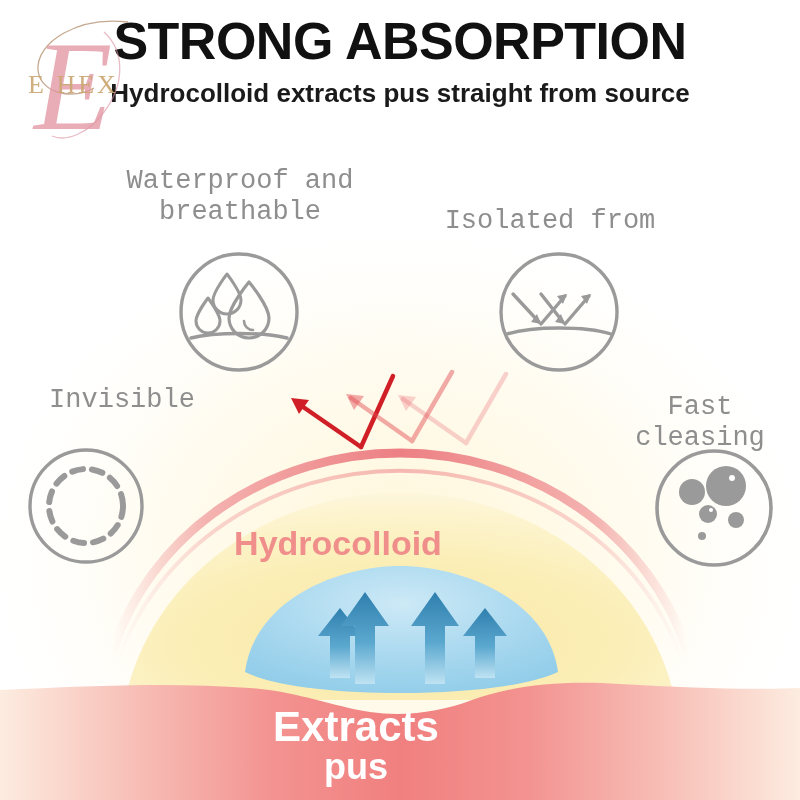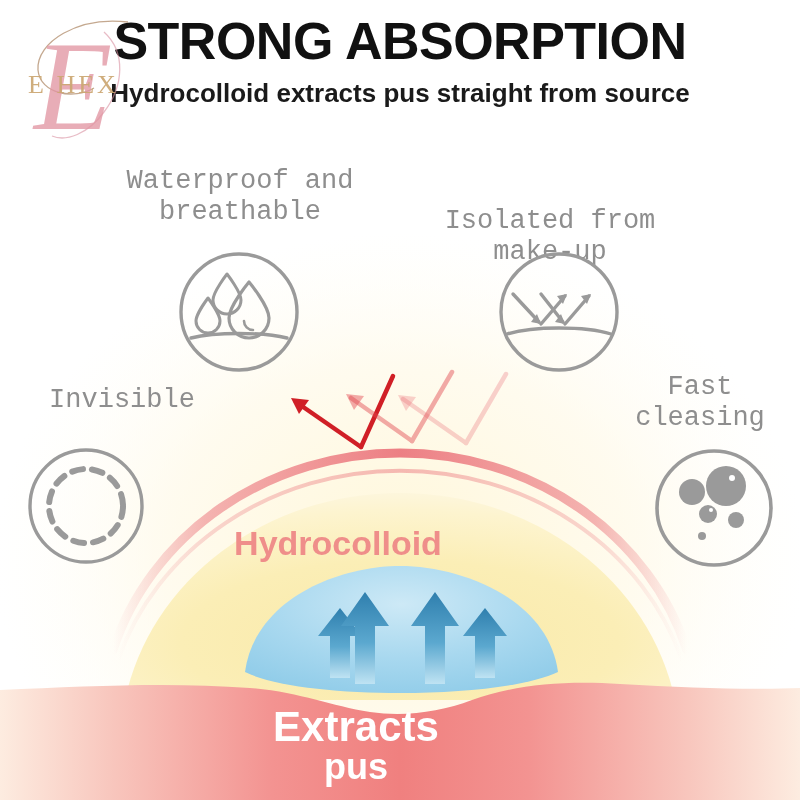--- a/index.html
+++ b/index.html
@@ -61,21 +61,21 @@
   
   .flabel {
     position:absolute; text-align:center;
     color:#8e8e8e; font-size:27px; font-weight:500; line-height:1.16;
     z-index:20;
     font-family:Liberation Mono, monospace;
   }
   #label-waterproof { left:90px;  top:166px; width:300px; }
   #label-isolated   { left:420px; top:166px; width:260px;margin-top:40px; }
   #label-invisible  { left:0px;   top:385px; width:200px; text-align:center;padding-left:44px; }
-  #label-fast       { left:600px; top:372px; width:200px; text-align:center; }
+  #label-fast       { left:600px; top:392px; width:200px; text-align:center; }
 
   
   .icon-wrap { position:absolute; z-index:20; }
   #icon-waterproof { left:175px; top:248px; }
   #icon-isolated   { left:495px; top:248px; }
   #icon-invisible  { left:24px;  top:444px; }
   #icon-fast       { left:650px; top:444px; }
 
   
   .center-text { position:absolute; z-index:22; text-align:center; white-space:nowrap; }
@@ -226,21 +226,20 @@
     <div class="wm-e">E</div>
     <div class="wm-text">E HEX</div>
   </div>
 
   <div class="flabel" id="label-waterproof">
     <div>Waterproof and</div>
     <div>breathable</div>
   </div>
   <div class="flabel" id="label-isolated">
     <div>Isolated from</div>
-    <div>make-up</div>
   </div>
   <div class="flabel" id="label-invisible">
     <div>Invisible</div>
   </div>
   <div class="flabel" id="label-fast">
     <div>Fast cleasing</div>
   </div>
 
   <div class="icon-wrap" id="icon-waterproof">
     <svg width="128" height="128" viewBox="0 0 128 128" fill="none" stroke="#9a9a9a" stroke-width="3.4" stroke-linecap="round" stroke-linejoin="round">

